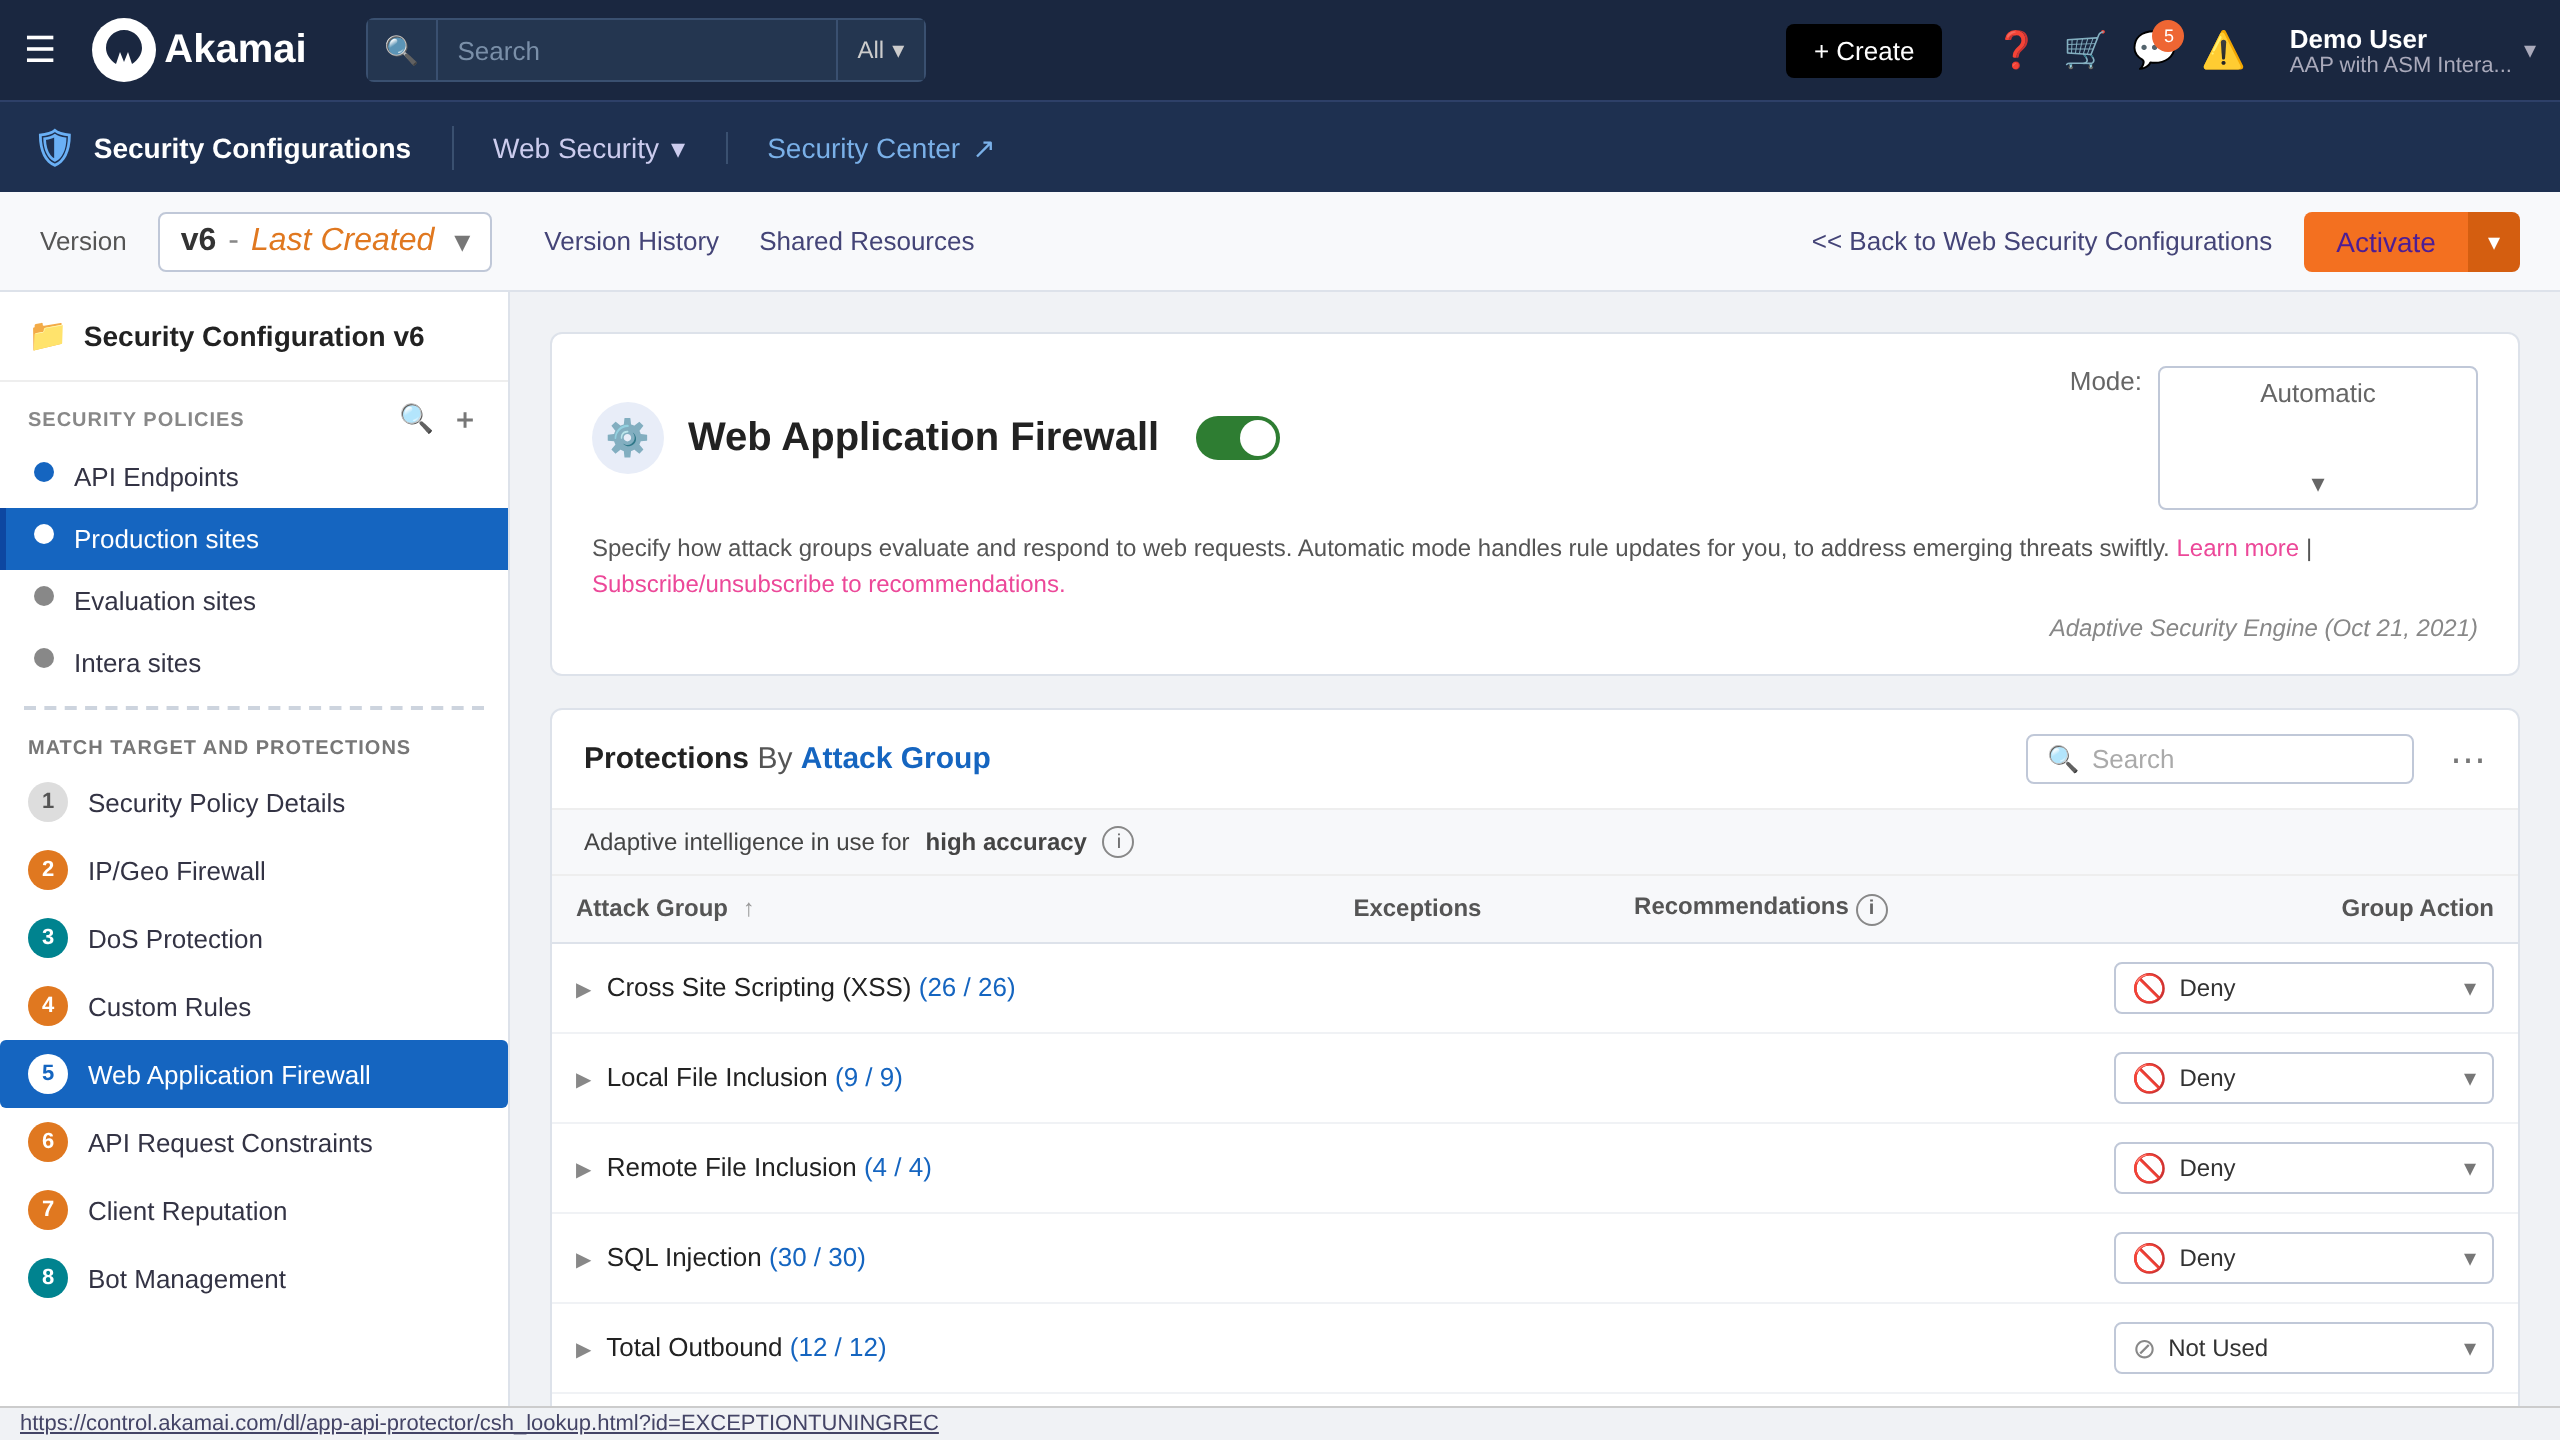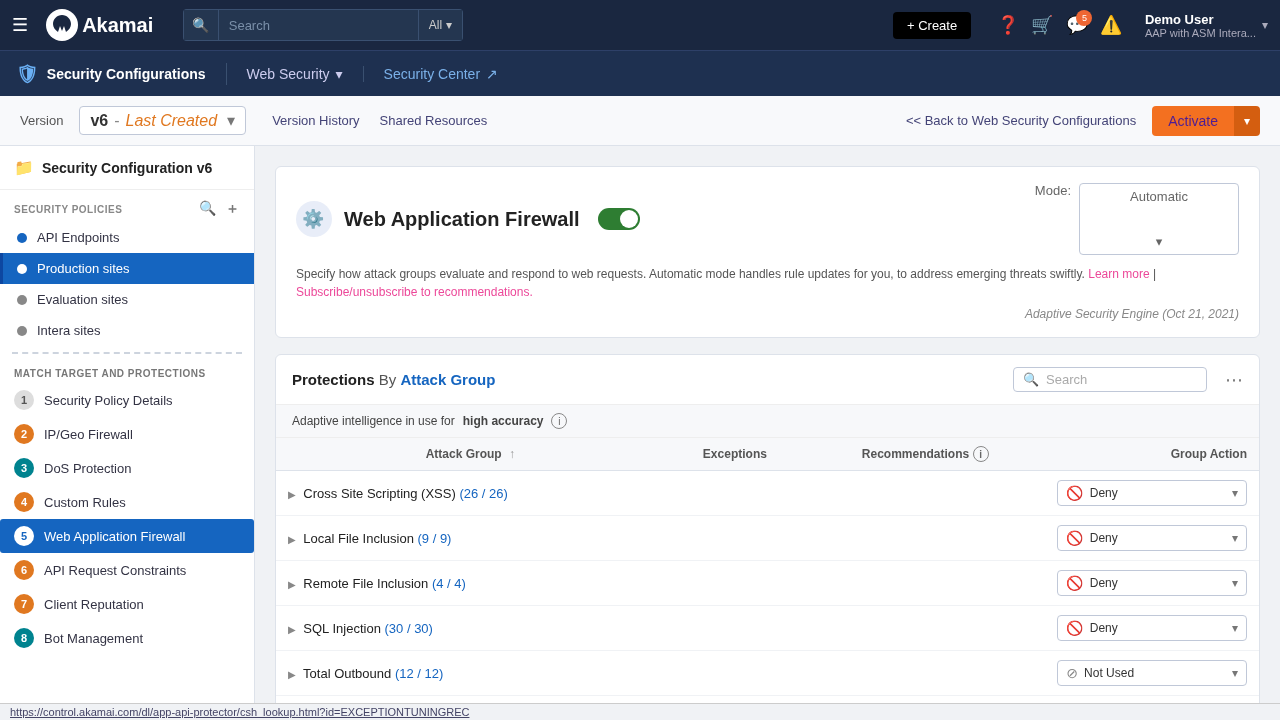--- a/index.html
+++ b/index.html
@@ -182,21 +182,20 @@
       letter-spacing: 0.5px;
       padding: 10px 14px 4px;
       display: flex;
       align-items: center;
       justify-content: space-between;
     }
     .sidebar-section-label .icons { display: flex; gap: 8px; }
     .sidebar-section-label .icon { cursor: pointer; font-size: 14px; color: #777; }
     .sidebar-item {
       display: flex;
-      align-items: center;
       gap: 10px;
       padding: 8px 14px;
       cursor: pointer;
       font-size: 13px;
       color: #334;
       border-left: 3px solid transparent;
     }
     .sidebar-item.active { background: #1565c0; color: #fff; border-left-color: #0d47a1; }
     .sidebar-item .dot {
       width: 10px; height: 10px;
@@ -371,21 +370,21 @@
     }
     .adaptive-bar .high { font-weight: 700; }
     .info-circle { display: inline-flex; align-items: center; justify-content: center; width: 16px; height: 16px; border-radius: 50%; border: 1px solid #888; font-size: 10px; color: #666; cursor: pointer; }
 
     
     .protections-table { width: 100%; border-collapse: collapse; }
     .protections-table th {
       background: #f7f8fa;
       border-bottom: 1px solid #dde2ea;
       padding: 8px 12px;
-      text-align: center;
+      text-align: left;
       font-size: 12px;
       font-weight: 600;
       color: #555;
     }
     .protections-table th.sortable { cursor: pointer; }
     .protections-table th .sort-icon { margin-left: 4px; color: #999; }
     .protections-table td {
       padding: 9px 12px;
       border-bottom: 1px solid #f0f2f5;
       font-size: 13px;

